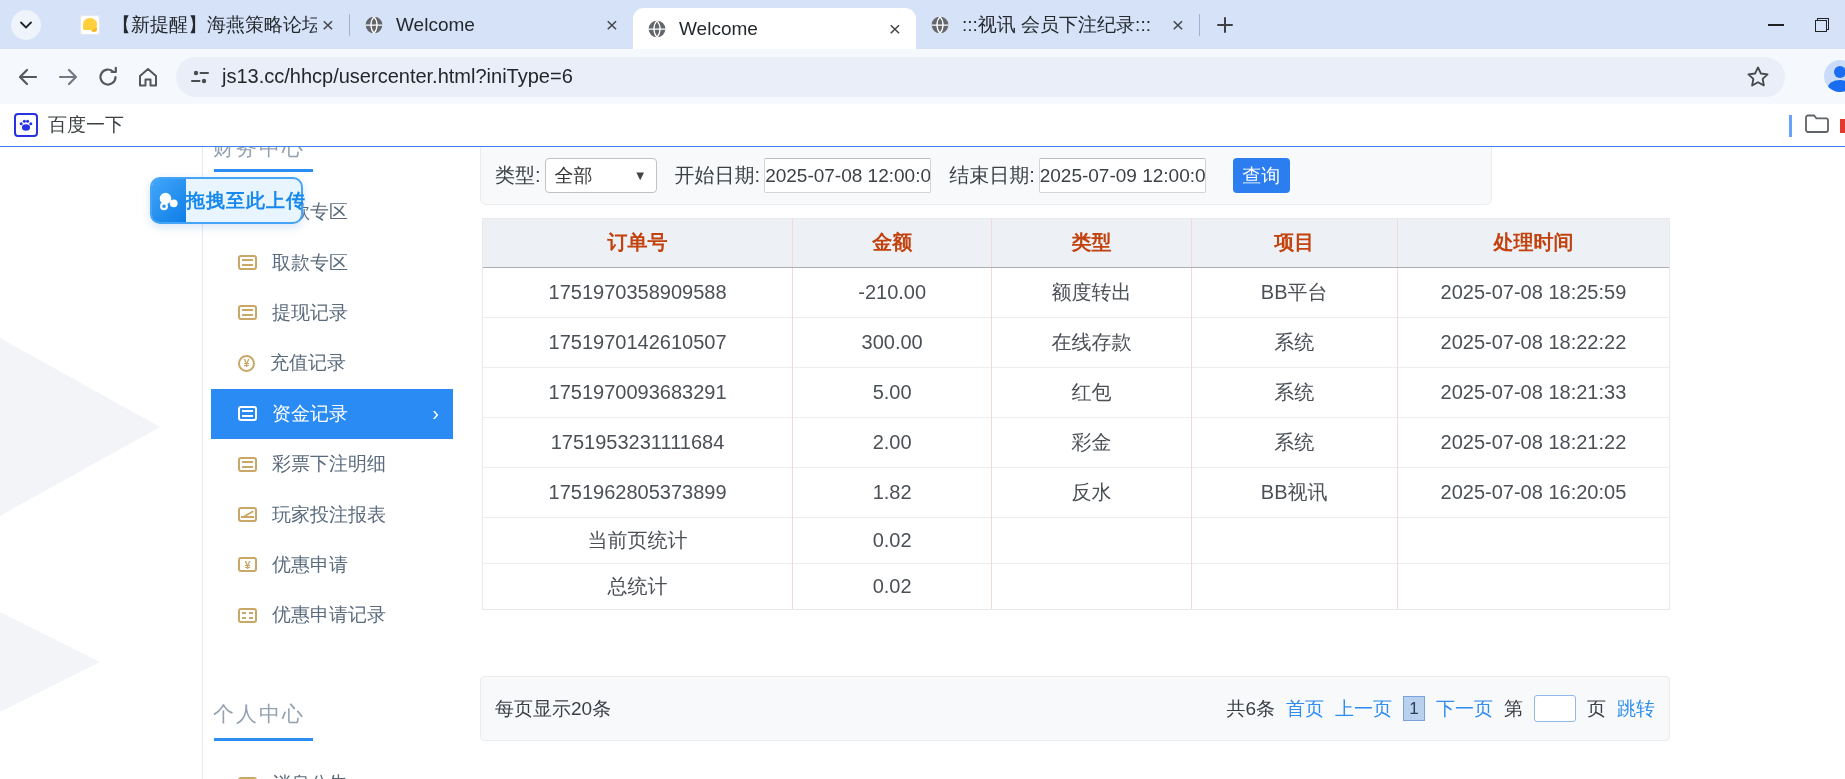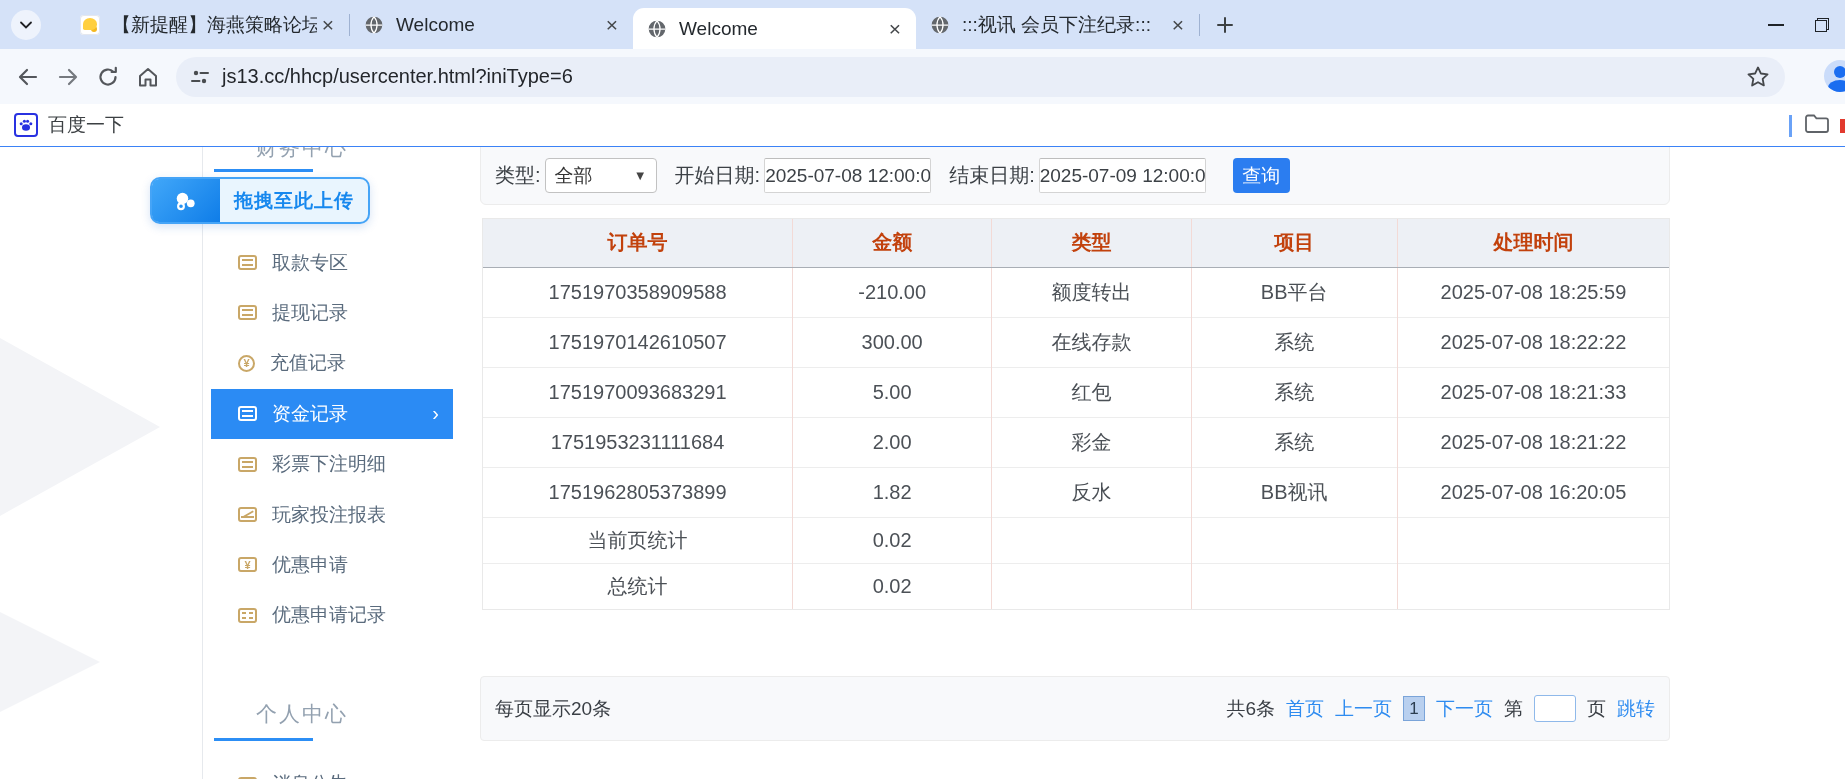--- a/index.html
+++ b/index.html
@@ -49,21 +49,21 @@
   .bm-red-sliver { width:5px; height:14px; background:#e23a2e; margin-left:10px; }
 
   
   .page { position:absolute; left:0; top:147px; width:100%; height:632px; background:#fff; overflow:hidden; }
   .tri { position:absolute; background:#f3f4f7; }
   .tri-1 { left:-110px; top:130px; width:270px; height:300px; clip-path:polygon(0 0,100% 50%,0 100%); }
   .tri-2 { left:-70px; top:430px; width:170px; height:170px; clip-path:polygon(0 0,100% 50%,0 100%); }
 
   
   .sidebar { position:absolute; left:202px; top:0; width:251px; height:100%; border-left:1px solid #e6e9ed; background:#fff; }
-  .side-section { position:absolute; left:10px; font-size:21px; color:#93a1b0; letter-spacing:2px;margin-left:43px; }
+  .side-section { position:absolute; left:10px; font-size:21px; color:#93a1b0; letter-spacing:2px; }
   .side-section-top { top:-13px; }
   .side-section-bottom { top:553px; }
   .side-underline { position:absolute; left:11px; width:99px; height:3px; background:#2c8ef5; }
   .side-underline.top { top:22px; }
   .side-underline.bottom { top:591px; }
   .side-items { position:absolute; left:0; right:0; top:40px; list-style:none; }
   .side-item { height:50.4px; margin-left:8px; display:flex; align-items:center; padding-left:27px; color:#5a6b7d; font-size:19px; position:relative; }
   .side-item .label { margin-left:15px; }
   .side-item.active { background:#2b8bf4; color:#fff; }
   .side-item .chev { position:absolute; right:14px; font-size:20px; color:#fff; }
@@ -76,27 +76,27 @@
   .ico.yen { width:17px; height:17px; border-radius:50%; }
   .ico.yen::before, .ico.yenbox::before { content:"¥"; position:absolute; inset:0; display:flex; align-items:center; justify-content:center; font-size:11px; font-weight:bold; color:#c9a767; }
   .ico.grid::before { content:""; position:absolute; left:2px; top:2px; width:4px; height:2px; background:#c9a767; box-shadow:0 5px 0 #c9a767; }
   .ico.grid::after { content:""; position:absolute; left:9px; right:2px; top:2px; height:2px; background:#c9a767; box-shadow:0 5px 0 #c9a767; }
   .ico.chart::before { content:""; position:absolute; left:1px; right:1px; bottom:2px; height:2px; background:#c9a767; }
   .ico.chart::after { content:""; position:absolute; left:3px; top:4px; width:11px; height:2px; background:#c9a767; transform:rotate(-30deg); }
   .side-item.active .ico { border-color:#fff; }
   .side-item.active .ico.lines::before { background:#fff; box-shadow:0 5px 0 #fff; }
 
   
-  .netdisk-overlay { position:absolute; left:150px; top:30px; width:220px; height:47px; border:2px solid #45a4f7; border-radius:10px; background:#e9f5fe; display:flex; align-items:stretch; box-shadow:0 3px 10px rgba(30,100,200,.18); z-index:5; }
+  .netdisk-overlay { position:absolute; left:150px; top:30px; width:153px; height:47px; border:2px solid #45a4f7; border-radius:10px; background:#e9f5fe; display:flex; align-items:stretch; box-shadow:0 3px 10px rgba(30,100,200,.18); z-index:5; }
   .netdisk-logo { width:68px; border-radius:7px 0 0 7px; background:linear-gradient(135deg,#41a7f9,#0f7de8); display:flex; align-items:center; justify-content:center; }
   .netdisk-text { flex:1; display:flex; align-items:center; justify-content:center; font-size:19px; font-weight:bold; color:#1788ee; letter-spacing:1px; white-space:nowrap; }
 
   
   .main { position:absolute; left:480px; top:0; width:1190px; }
-  .filter-panel { position:absolute; left:0; top:-8px; width:1190px; height:66px; background:#f8f9fb; border:1px solid #ececec; border-radius:0 0 6px 6px; display:flex; align-items:flex-end; padding:0 0 11px 14px; }
+  .filter-panel { position:absolute; left:0; top:-8px; width:1012px; height:66px; background:#f8f9fb; border:1px solid #ececec; border-radius:0 0 6px 6px; display:flex; align-items:flex-end; padding:0 0 11px 14px; }
   .f-label { font-size:20px; color:#3c4146; line-height:35px; }
   .f-select { width:112px; height:35px; margin-left:4px; background:#fff; border:1px solid #c2c2c2; border-radius:4px; display:flex; align-items:center; justify-content:space-between; padding:0 9px; font-size:19px; color:#333; }
   .f-select .car { font-size:13px; color:#444; }
   .f-input { width:167px; height:35px; margin-left:4px; background:#fff; border:1px solid #d4d4d4; border-top-color:#bdbdbd; border-radius:2px; font-size:19px; color:#3c4146; text-align:center; font-family:"Liberation Sans","DejaVu Sans",sans-serif; }
   .ml18 { margin-left:18px; }
   .search-btn { width:57px; height:35px; margin-left:27px; background:#2b7df0; border:none; border-radius:4px; color:#fff; font-size:19px; cursor:pointer; font-family:inherit; }
 
   .table-wrap { position:absolute; left:2px; top:71px; width:1188px; border:1px solid #e9e9e9; background:#fff; }
   table { width:100%; border-collapse:collapse; table-layout:fixed; }
   col.c1{width:26.1%} col.c2{width:16.8%} col.c3{width:16.8%} col.c4{width:17.4%} col.c5{width:22.9%}

